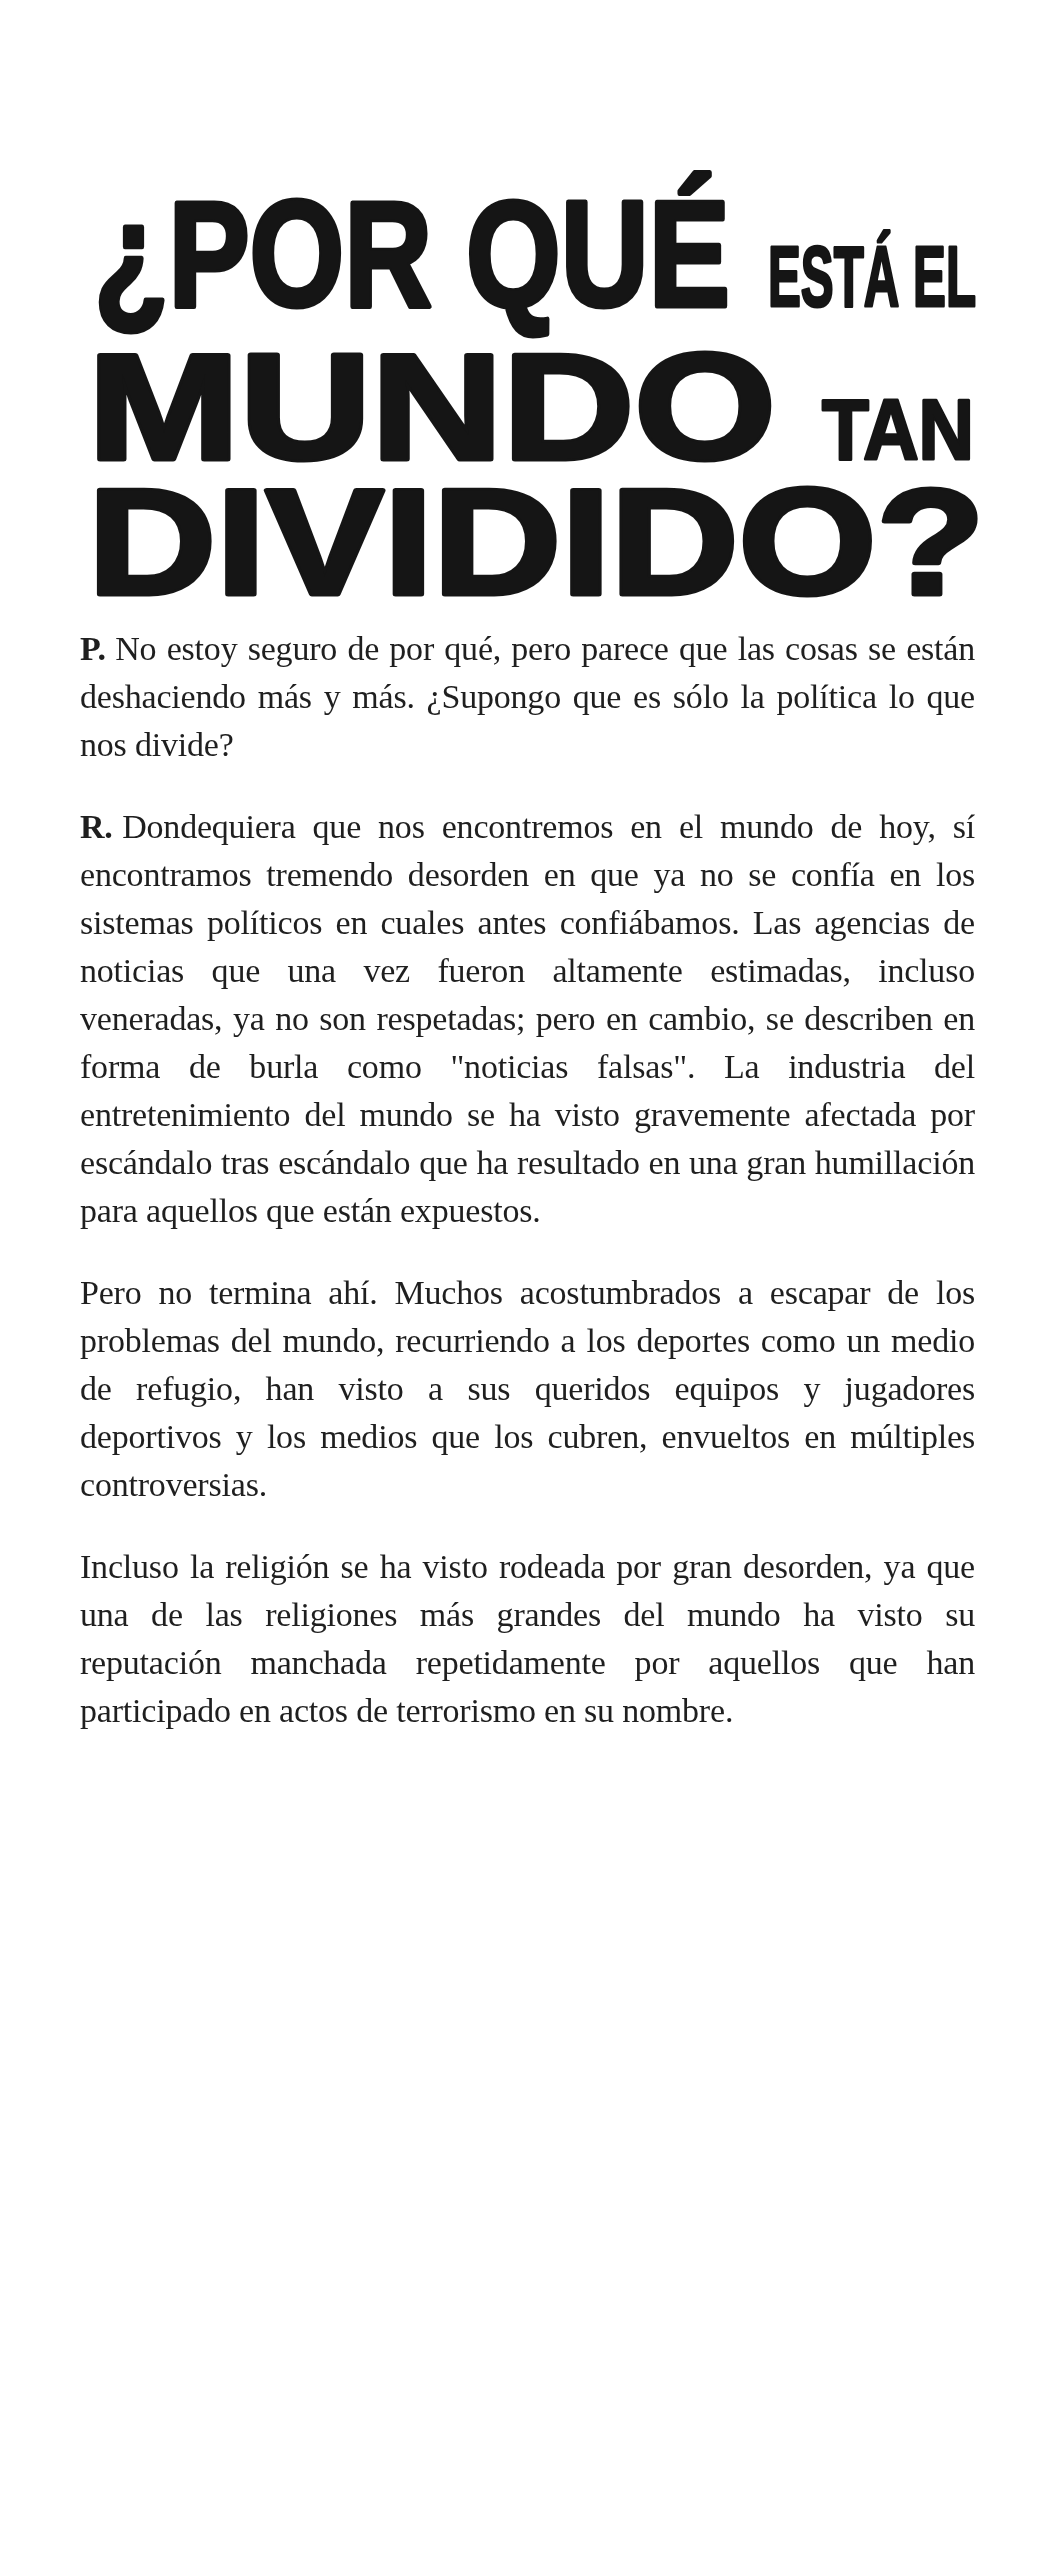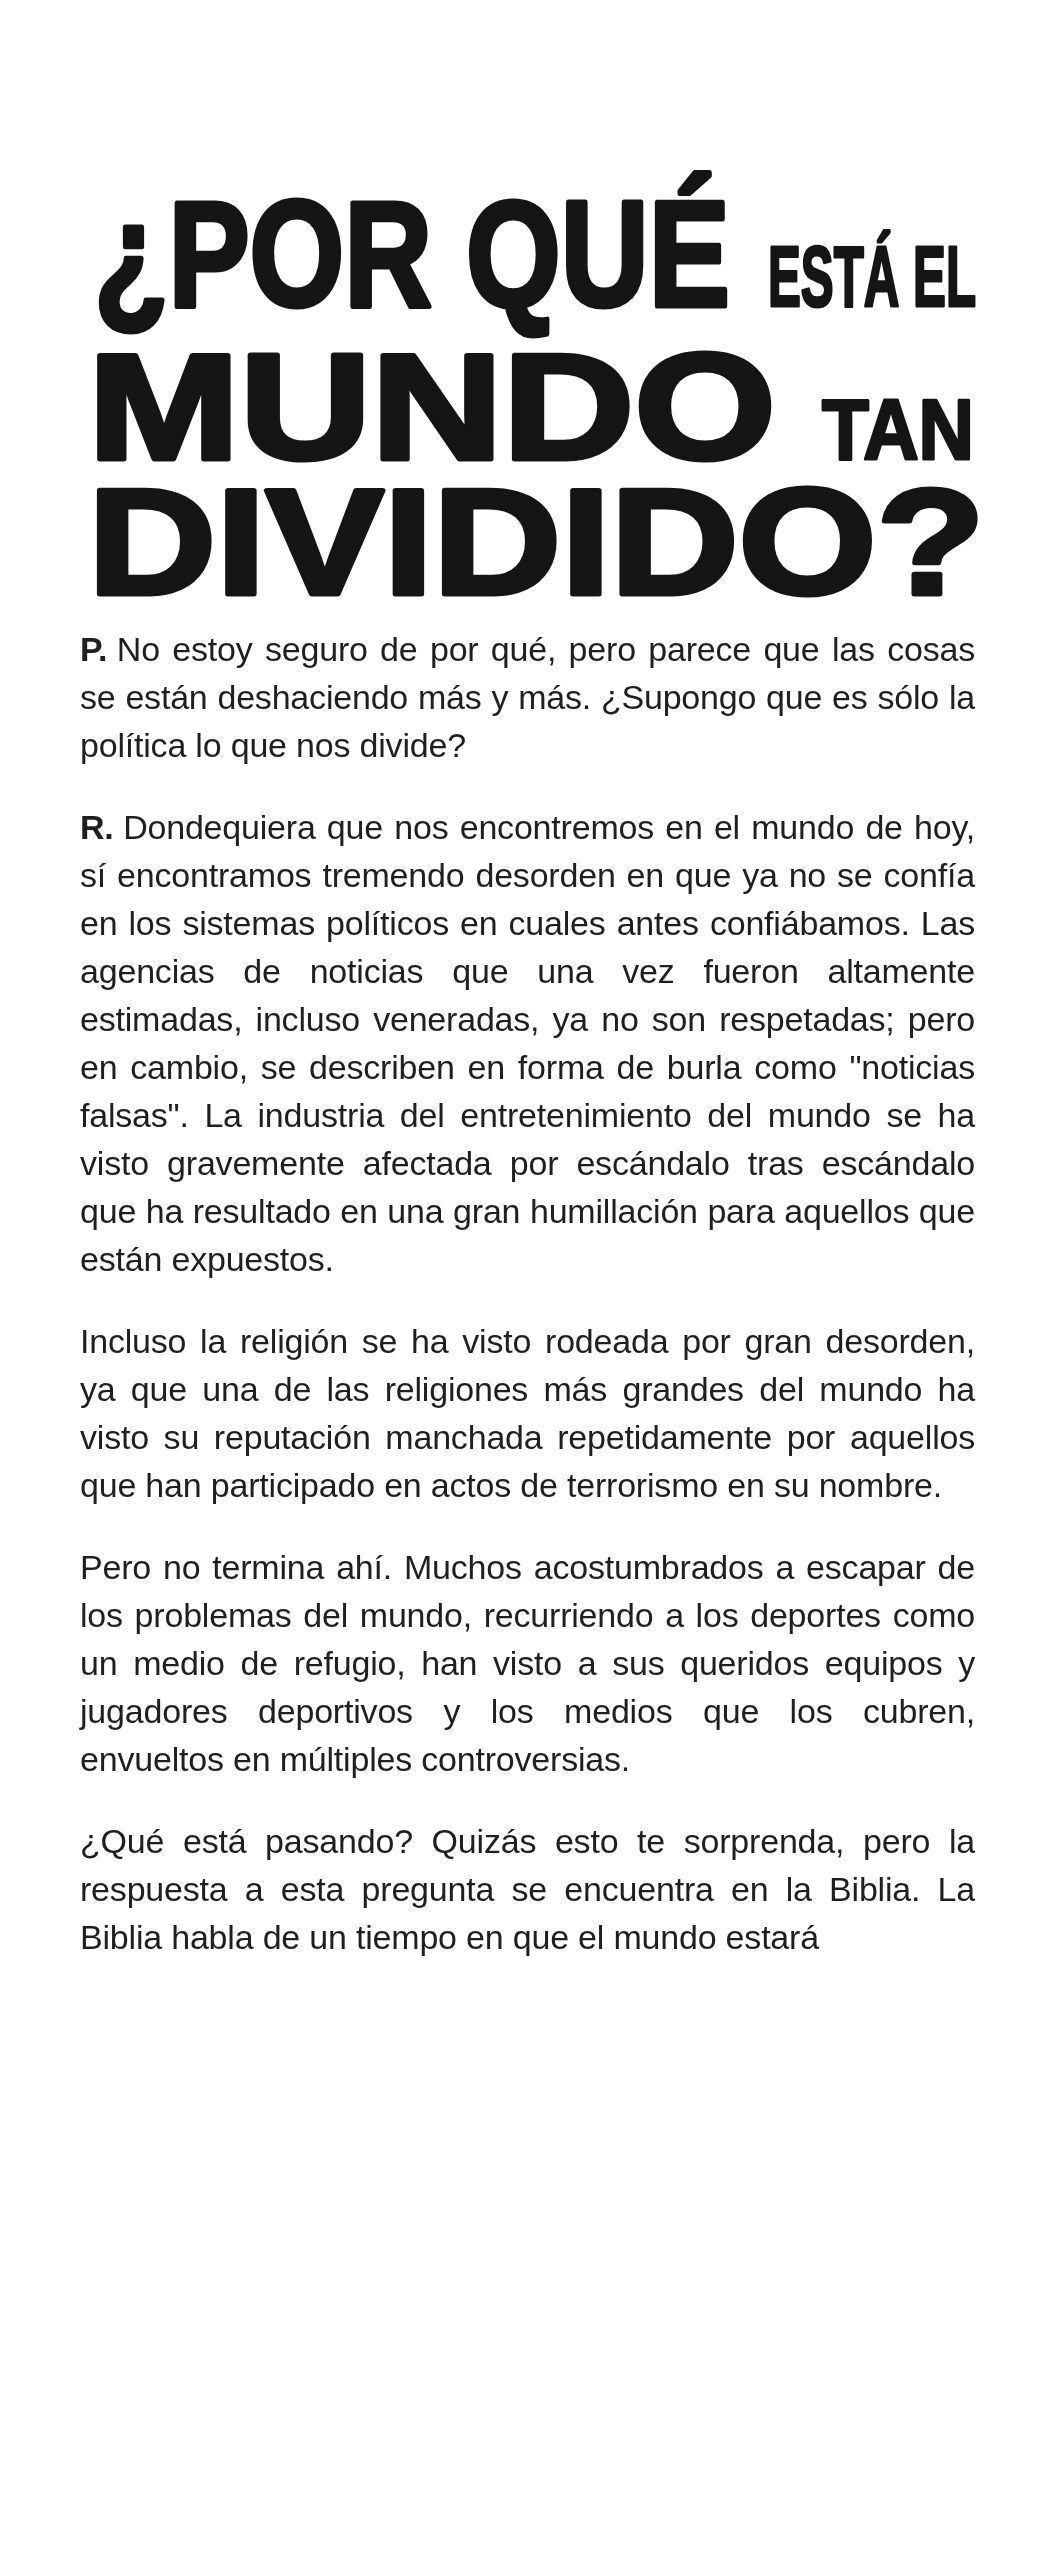--- a/index.html
+++ b/index.html
@@ -30,21 +30,21 @@
     stroke:var(--ink);
     stroke-linejoin:round;
     paint-order:stroke fill;
   }
   .t-big{font-size:150px;stroke-width:5px;}
   .t-small{font-size:86px;stroke-width:3px;}
   .content{
     padding:14px 66px 0 80px;
   }
   .content p{
-    font-family:Liberation Sans, sans-serif;
+    font-family:Liberation Serif, serif;
     font-size:34px;
     line-height:48px;
     letter-spacing:-0.2px;
     color:var(--body-ink);
     text-align:justify;
     text-justify:inter-word;
     hyphens:none;
     margin:0 0 34px 0;
   }
   .lead{font-weight:700;}
@@ -66,23 +66,20 @@
   </svg>
 
   <div class="content">
     <p>
       <span class="lead">P.</span><span>No estoy seguro de por qué, pero parece que las cosas se están deshaciendo más y más. ¿Supongo que es sólo la política lo que nos divide?</span>
     </p>
     <p>
       <span class="lead">R.</span><span>Dondequiera que nos encontremos en el mundo de hoy, sí encontramos tremendo desorden en que ya no se confía en los sistemas políticos en cuales antes confiábamos. Las agencias de noticias que una vez fueron altamente estimadas, incluso veneradas, ya no son respetadas; pero en cambio, se describen en forma de burla como "noticias falsas".  La industria del entretenimiento del mundo se ha visto gravemente afectada por escándalo tras escándalo que ha resultado en una gran humillación para aquellos que están expuestos.</span>
     </p>
     <p>
-      <span class="lead"></span><span>Incluso la religión se ha visto rodeada por gran desorden, ya que una de las religiones más grandes del mundo ha visto su reputación manchada repetidamente por aquellos que han participado en actos de terrorismo en su nombre.</span>
-    </p>
-    <p>
       <span class="lead"></span><span>Pero no termina ahí. Muchos acostumbrados a escapar de los problemas del mundo, recurriendo a los deportes como un medio de refugio, han visto a sus queridos equipos y jugadores deportivos y los medios que los cubren, envueltos en múltiples controversias.</span>
     </p>
     <p>
-      <span class="lead"></span><span>¿Qué está pasando? Quizás esto te sorprenda, pero la respuesta a esta pregunta se encuentra en la Biblia. La Biblia habla de un tiempo en que el mundo estará</span>
+      <span class="lead"></span><span>Incluso la religión se ha visto rodeada por gran desorden, ya que una de las religiones más grandes del mundo ha visto su reputación manchada repetidamente por aquellos que han participado en actos de terrorismo en su nombre.</span>
     </p>
   </div>
 
 </div>
 
 </body></html>

